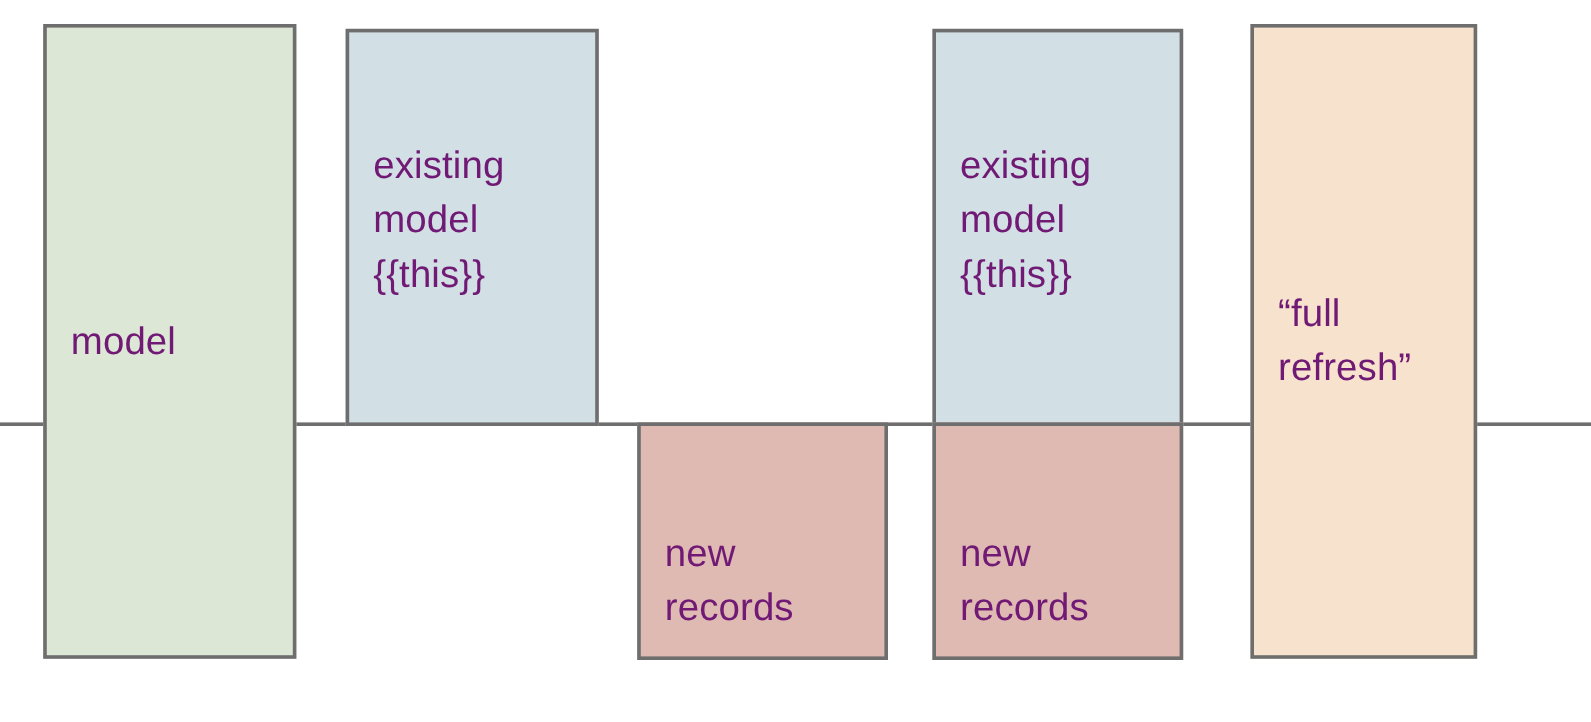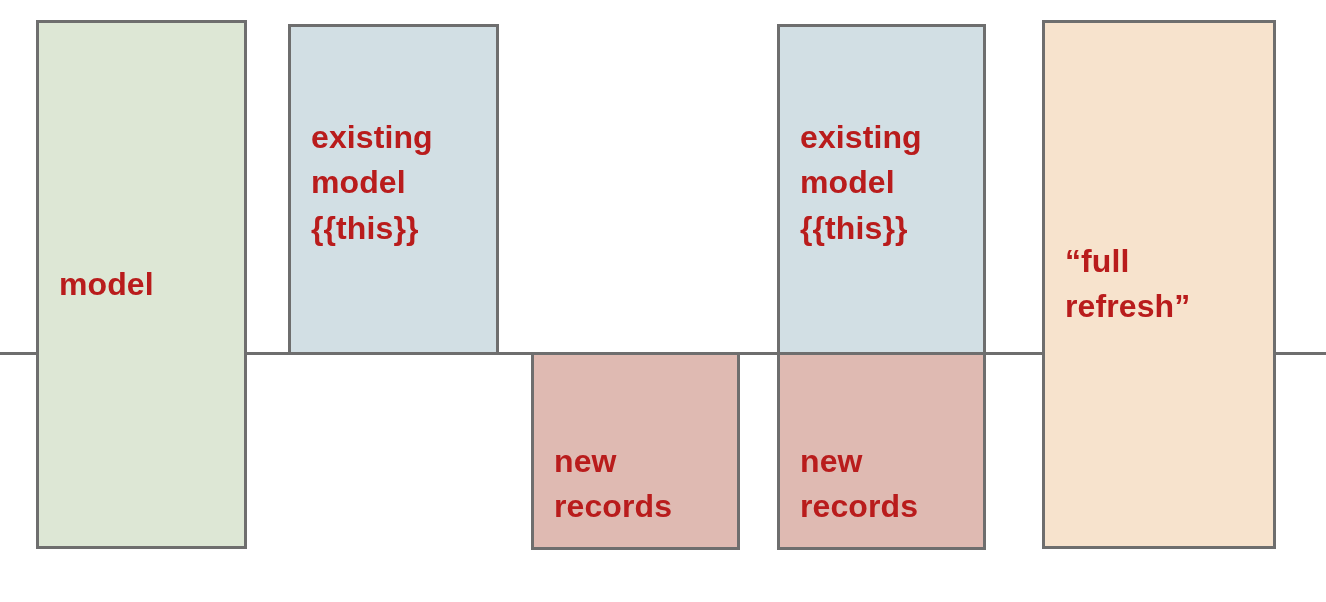--- a/index.html
+++ b/index.html
@@ -29,24 +29,24 @@
     position: absolute;
     box-sizing: border-box;
     border: 3px solid #6e6e6e;
     z-index: 2;
     display: block;
   }
   .box-label {
     position: absolute;
     left: 20px;
     right: 8px;
-    color: #b91c1c;
+    color: #701a75;
     font-size: 32px;
     line-height: 1.42;
-    font-weight: 700;
+    font-weight: 400;
     letter-spacing: 0.1px;
     white-space: pre-line;
   }
   
   .label-mid {
     top: 50%;
     transform: translateY(-50%);
   }
   .label-upper {
     top: 88px;
@@ -85,18 +85,18 @@
     <div class="box-label label-upper">existing
 model
 {{this}}</div>
   </div>
 
   <div class="box" id="box-new-records-2" style="left:777px; top:352px; width:209px; height:198px; background:#dfbab2;">
     <div class="box-label label-lower">new
 records</div>
   </div>
 
-  <div class="box" id="box-full-refresh" style="left:1042px; top:20px; width:234px; height:529px; background:#f7e3cd;padding-left:40px;">
+  <div class="box" id="box-full-refresh" style="left:1042px; top:20px; width:189px; height:529px; background:#f7e3cd;padding-left:40px;">
     <div class="box-label label-orange">“full
 refresh”</div>
   </div>
 
 </div>
 
 </body></html>

